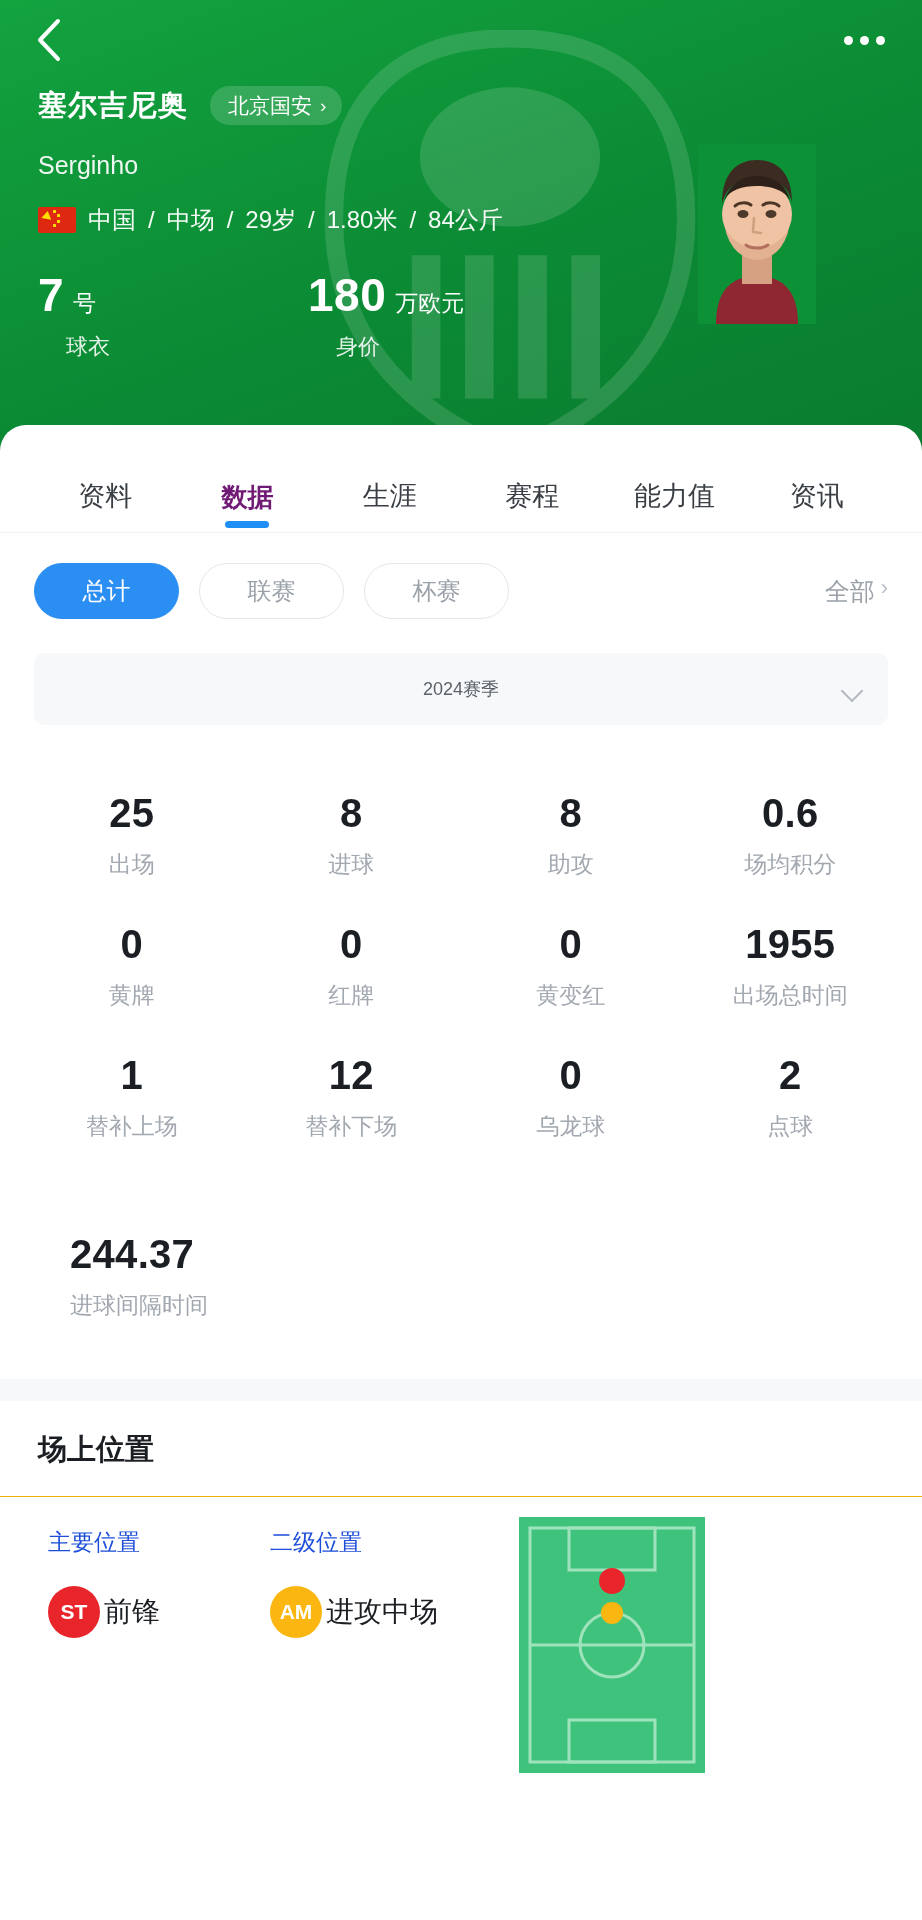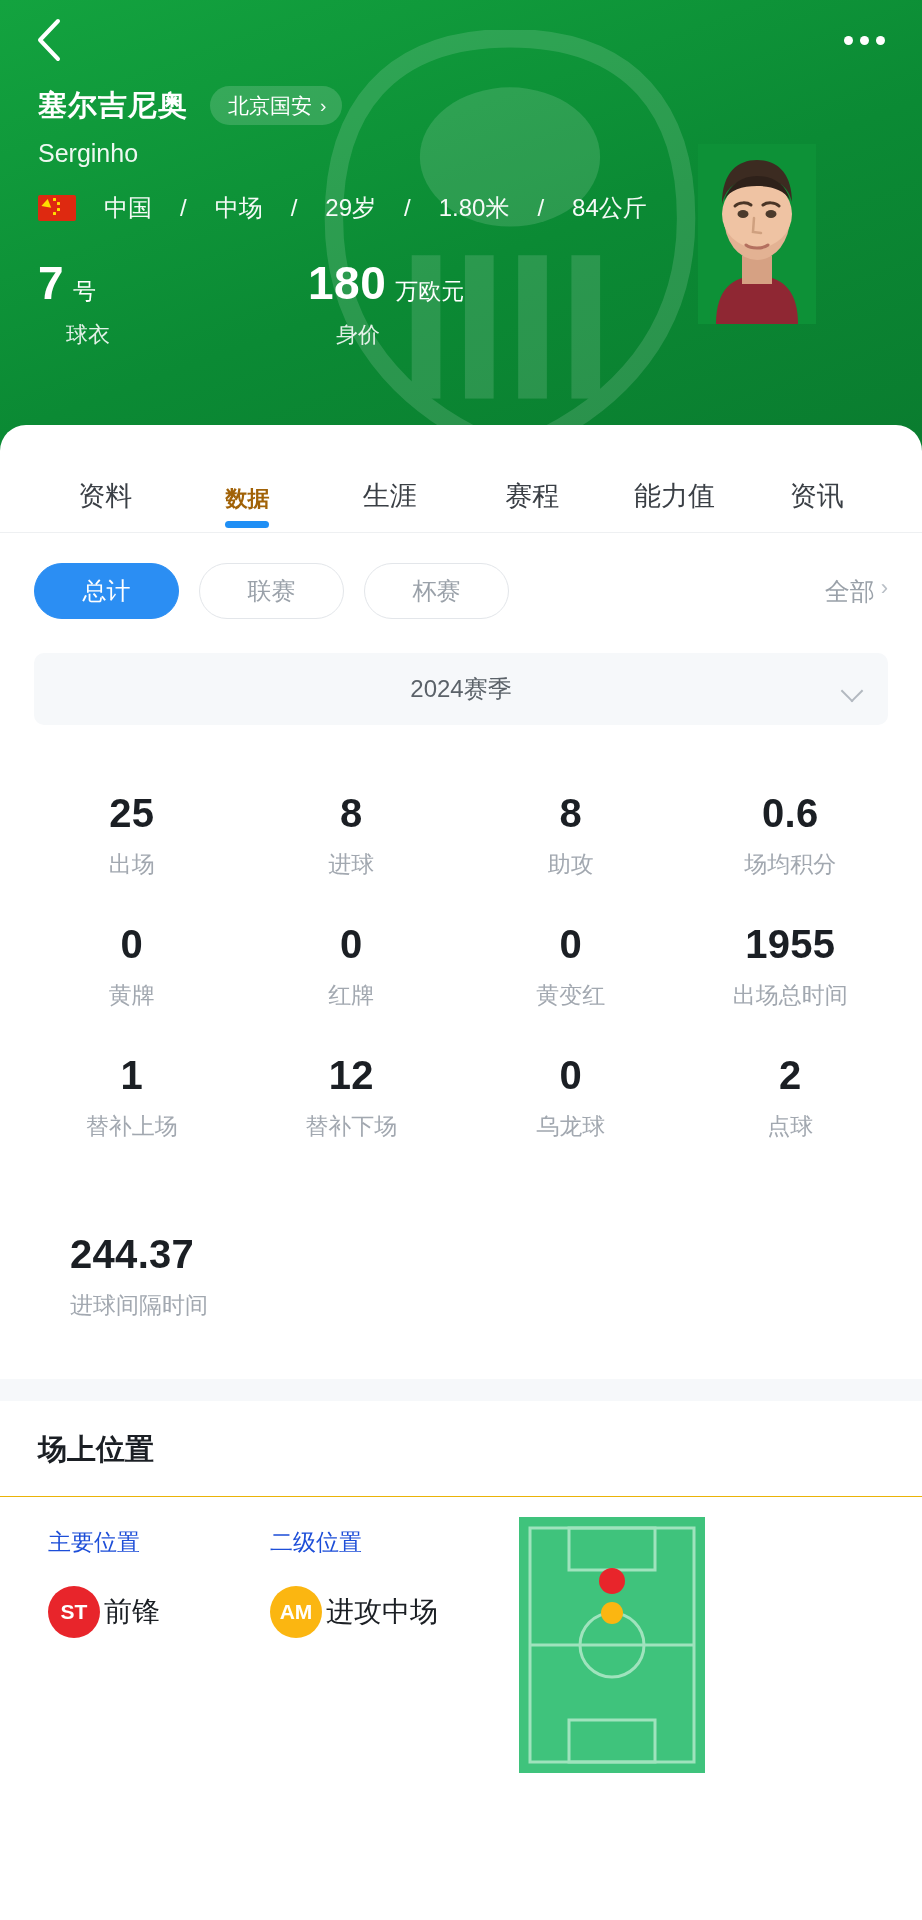--- a/index.html
+++ b/index.html
@@ -65,27 +65,27 @@
     display:inline-flex; align-items:center; gap:2px;
     background:rgba(255,255,255,.16);
     border-radius:26px;
     padding:9px 16px 9px 18px;
     font-size:21px; color:#ffffff; line-height:1;
     cursor:pointer;
   }
   .team-chip .chev{ font-size:19px; margin-left:6px; opacity:.95; }
 
   .player-alias{
-    margin-top:16px;
+    margin-top:28px;
     font-size:25px; color:rgba(255,255,255,.93); font-weight:400; line-height:1;
   }
 
   .meta-row{
     margin-top:26px;
-    display:flex; align-items:center; gap:28px;
+    display:flex; align-items:center; gap:12px;
     font-size:24px; color:rgba(255,255,255,.96);
   }
   .flag{
     width:38px;height:26px;border-radius:2px;
     background:#de2910; position:relative; display:inline-block; flex:none;
   }
   .flag .s1{
     position:absolute; left:4px; top:4px; width:0;height:0;
     border-left:5px solid transparent;border-right:5px solid transparent;
     border-bottom:8px solid #ffde00;
@@ -136,21 +136,21 @@
     display:flex; align-items:flex-end;
     padding:34px 34px 0 34px;
     border-bottom:1px solid #eef0f2;
     height:108px;
   }
   .tab{
     flex:1; text-align:center; position:relative;
     font-size:27px; color:#3a3f45; padding-bottom:22px; cursor:pointer;
     line-height:1;
   }
-  .tab.active{ font-size:22px; font-weight:700; color:#a16207; }
+  .tab.active{ font-size:26px; font-weight:700; color:#701a75; }
   .tab .underline{
     position:absolute; left:50%; transform:translateX(-50%);
     bottom:4px; width:44px; height:7px; border-radius:4px; background:#1f8ff5;
   }
 
   .filter-row{
     display:flex; align-items:center;
     padding:30px 34px 0 34px;
     gap:20px;
   }
@@ -173,21 +173,21 @@
 
   .season-bar{
     margin:34px 34px 0 34px;
     height:72px;
     background:#f6f8fa;
     border-radius:10px;
     display:flex; align-items:center; justify-content:center;
     position:relative;
     cursor:pointer;
   }
-  .season-bar .label{ font-size:24px; color:#5b6269; }
+  .season-bar .label{ font-size:18px; color:#5b6269; }
   .season-bar .caret{
     position:absolute; right:28px; top:50%; margin-top:-6px;
     width:16px;height:16px;
     border-right:2.5px solid #b3b9c0; border-bottom:2.5px solid #b3b9c0;
     transform:rotate(45deg);
   }
 
   .stats-grid{
     display:grid;
     grid-template-columns:repeat(4,1fr);

